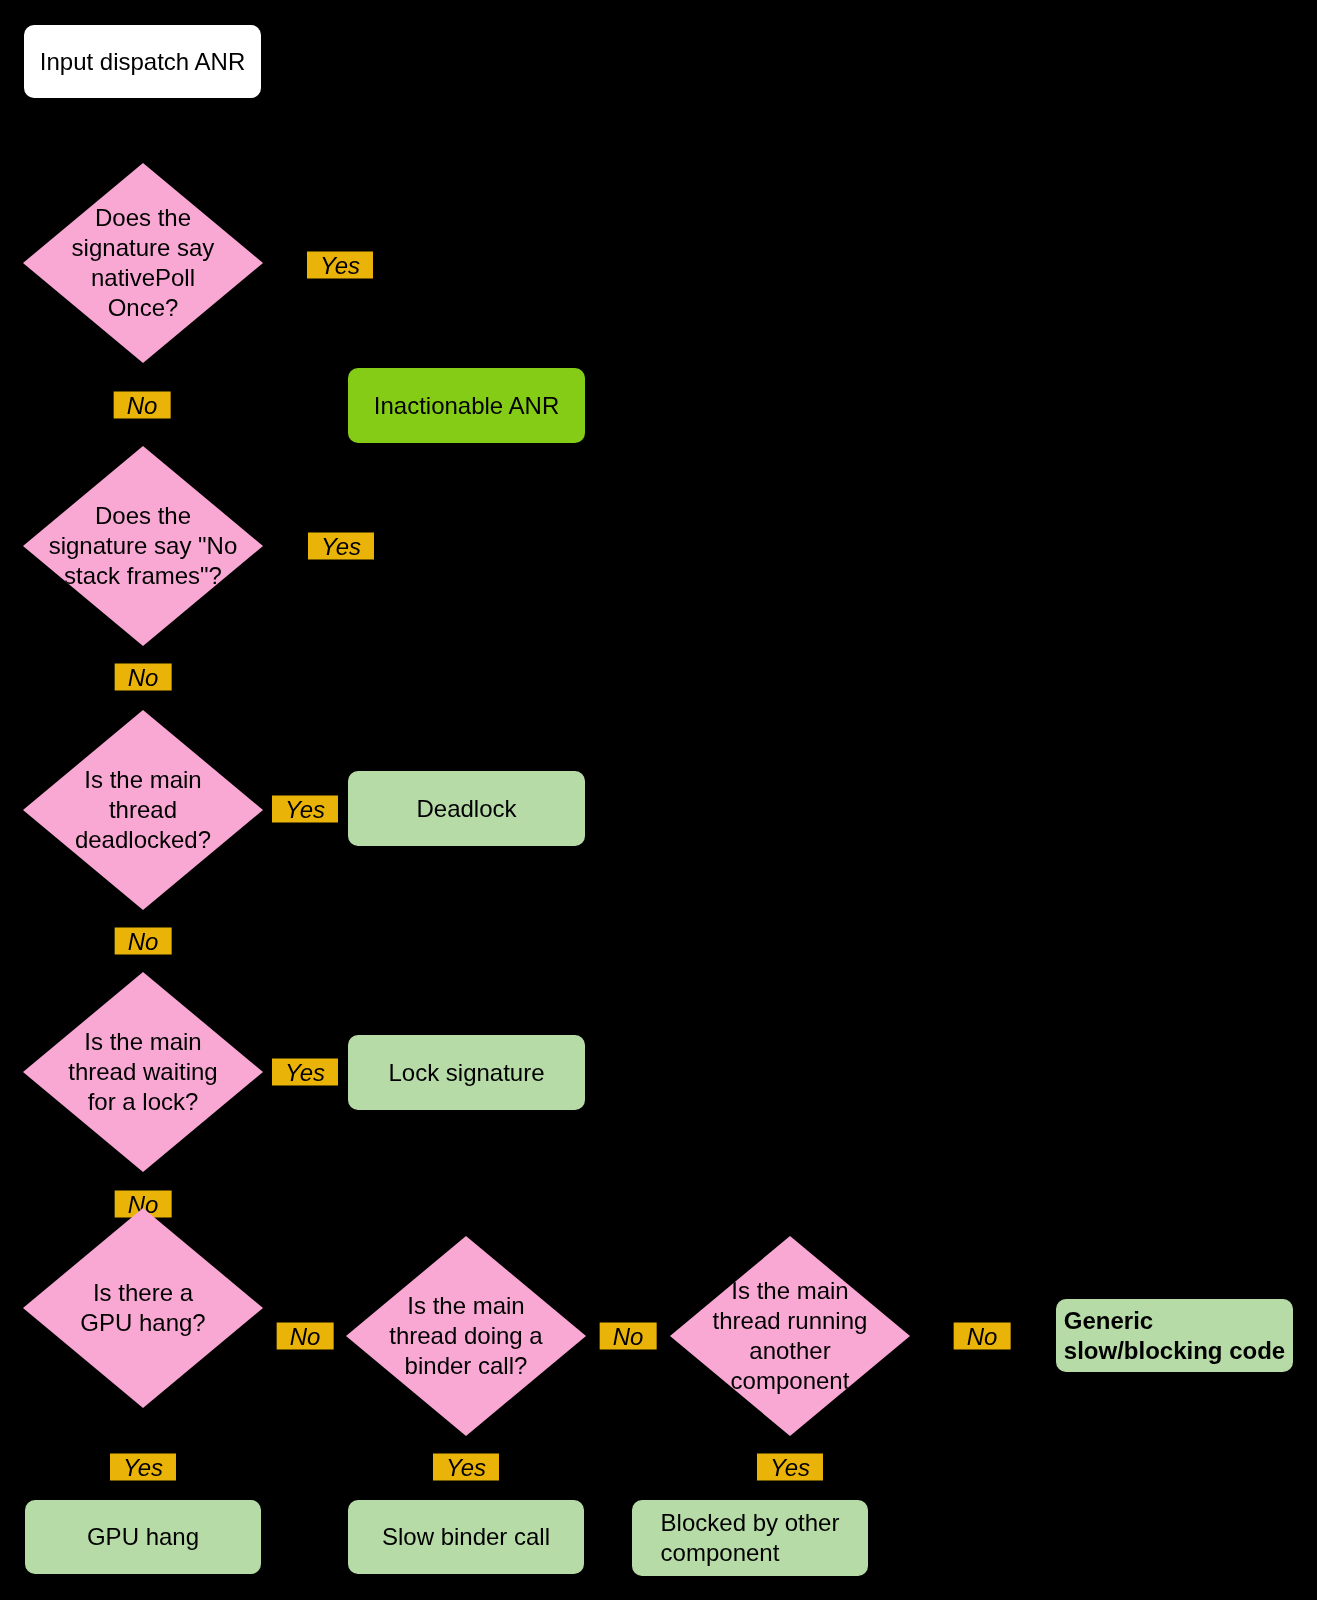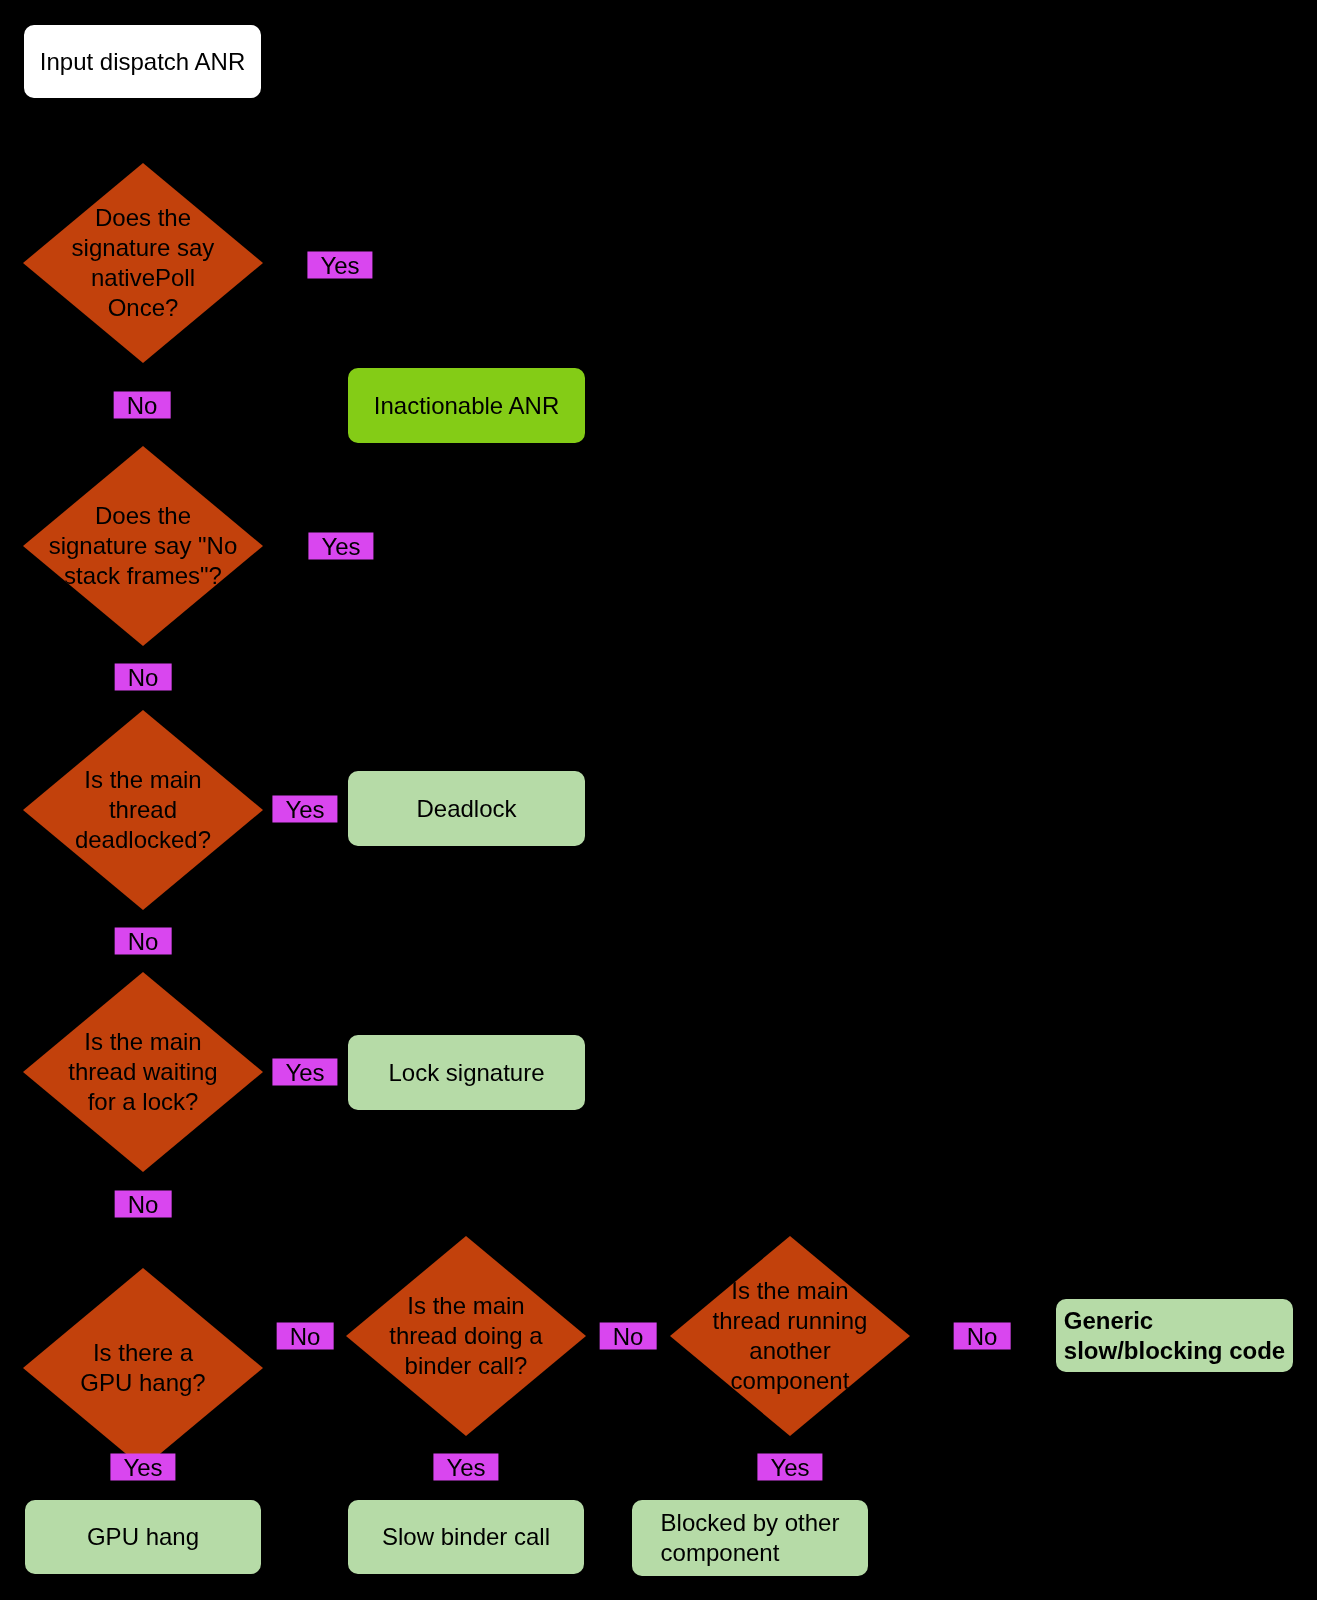--- a/index.html
+++ b/index.html
@@ -35,42 +35,43 @@
     text-align: left;
     font-size: 24px;
     line-height: 30px;
     white-space: pre-line;
   }
   .node-box.pink { background: #84cc16; }
   .node-box.green { background: #b6dba7; }
   .diamond {
     position: absolute;
     box-sizing: border-box;
-    background: #c2410c;
+    background: #f9a8d4;
     clip-path: polygon(50% 0, 100% 50%, 50% 100%, 0 50%);
     display: flex;
     align-items: center;
     justify-content: center;
   }
   .diamond .d-text {
     width: 86%;
     text-align: center;
     font-size: 24px;
     line-height: 30px;
     white-space: pre-line;
   }
   .edge-label {
     position: absolute;
     transform: translate(-50%, -50%);
-    background: #d946ef;
+    background: #eab308;
     color: #000000;
     font-size: 24px;
     line-height: 27px;
     padding: 0 13px;
     white-space: nowrap;
+    font-style: italic;
   }
 </style>
 </head>
 <body>
 
 <div class="canvas">
 
   <svg class="connectors" viewBox="0 0 1317 1600" xmlns="http://www.w3.org/2000/svg">
     <defs>
       <marker id="arrow" markerWidth="10" markerHeight="10" refX="7" refY="4" orient="auto" markerUnits="userSpaceOnUse">
@@ -126,21 +127,21 @@
 
   <div class="diamond" style="left:23px; top:972px; width:240px; height:200px;">
     <div class="d-text">Is the main
 thread waiting
 for a lock?</div>
   </div>
   <span class="edge-label" style="left:305px; top:1072px;">Yes</span>
   <div class="node-box green" style="left:346px; top:1033px; width:241px; height:79px;">Lock signature</div>
   <span class="edge-label" style="left:143px; top:1204px;">No</span>
 
-  <div class="diamond" style="left:23px; top:1268px; width:240px; height:200px;">
+  <div class="diamond" style="left:23px; top:1208px; width:240px; height:200px;">
     <div class="d-text">Is there a
 GPU hang?</div>
   </div>
   <span class="edge-label" style="left:305px; top:1336px;">No</span>
 
   <div class="diamond" style="left:346px; top:1236px; width:240px; height:200px;">
     <div class="d-text">Is the main
 thread doing a
 binder call?</div>
   </div>

